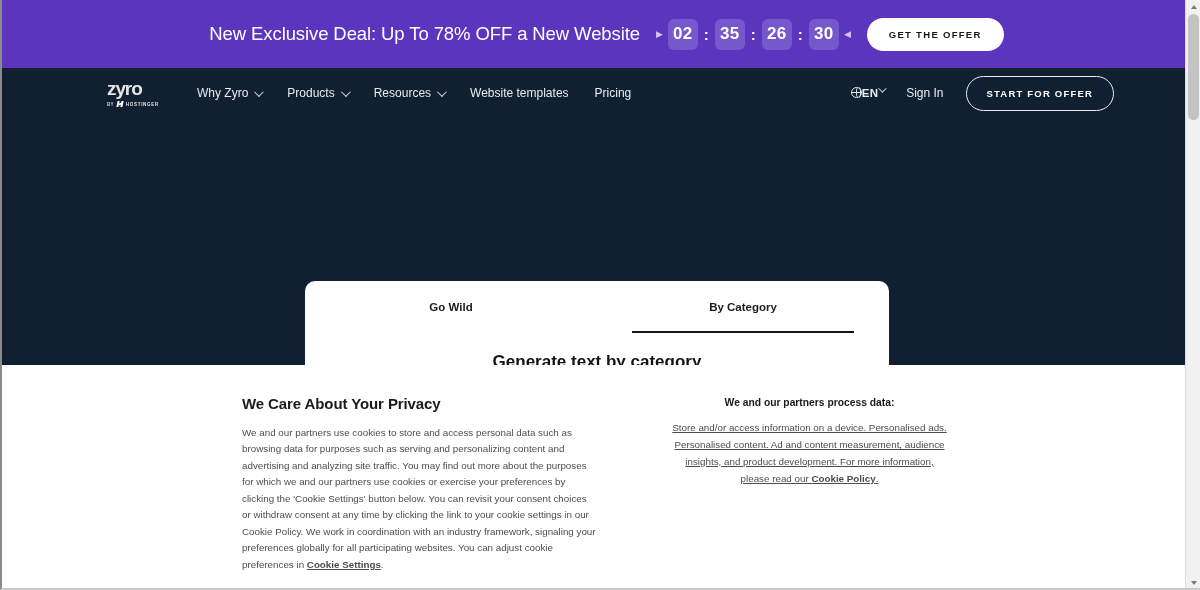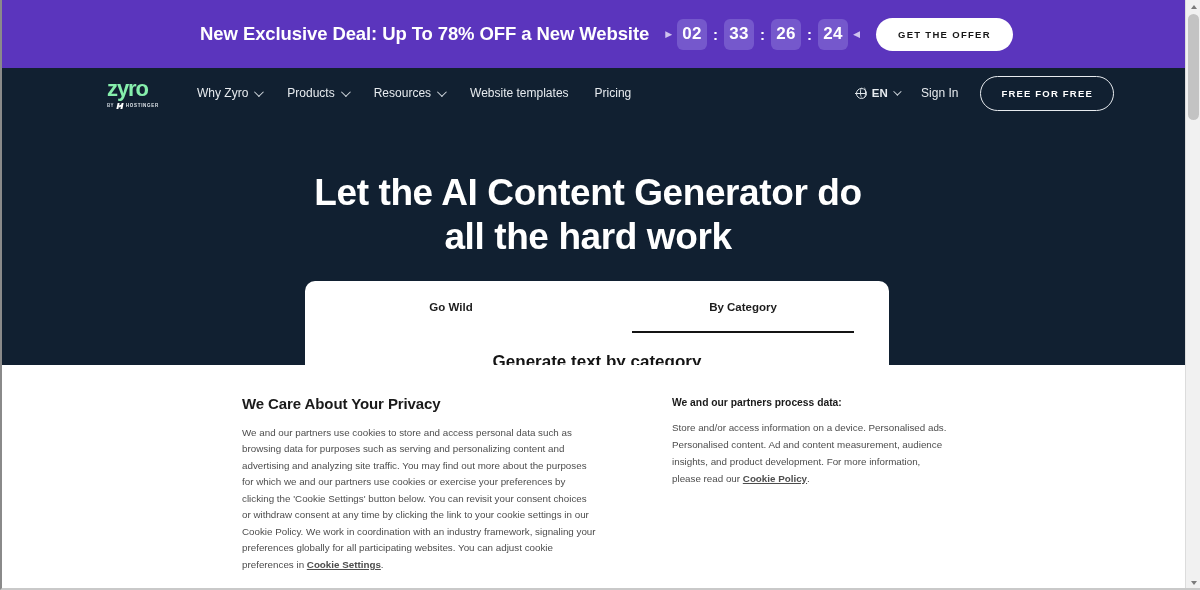--- a/index.html
+++ b/index.html
@@ -24,21 +24,21 @@
   .promo-bar {
     position:absolute; left:0; top:0;
     width:1186px; height:68px;
     background:#5b35bd;
     display:flex; align-items:center; justify-content:center;
     gap:16px;
   }
   .promo-text {
     color:#ffffff;
     font-size:18.5px;
-    font-weight:bold;
+    font-weight:normal;
     letter-spacing:-0.1px;
     white-space:nowrap;
     padding-left:23px;
   }
   .timer-wrap { display:flex; align-items:center; gap:5px; }
   .timer-arrow {
     color:#cfc3ee; font-size:9px; line-height:1;
     display:inline-block;
   }
   .timer-arrow.left  { transform:scaleX(1); }
@@ -79,21 +79,21 @@
     overflow:hidden;
   }
   .navbar {
     height:50px;
     display:flex; align-items:center;
     padding:0 0 0 105px;
     position:relative;
   }
   .logo { width:58px; margin-right:32px; user-select:none; }
   .logo-word {
-    color:#86efac; font-size:22px; font-weight:bold;
+    color:#e5e5e5; font-size:19px; font-weight:bold;
     letter-spacing:-1.1px; line-height:1;
     display:block;
   }
   .logo-sub {
     display:flex; align-items:center; gap:2px;
     margin-top:3px;
   }
   .logo-sub .by {
     color:#c8d0d8; font-size:4.5px; letter-spacing:0.3px;
     font-weight:bold;
@@ -131,21 +131,21 @@
     width:7px; height:7px;
     border-right:1.3px solid #cfd6dc;
     border-bottom:1.3px solid #cfd6dc;
     transform:rotate(45deg) translateY(-2px);
   }
   .nav-right {
     position:absolute; right:74px; top:0; height:50px;
     display:flex; align-items:center; gap:22px;
   }
   .lang {
-    display:flex; align-items:center; gap:5px;
+    display:flex; align-items:flex-start; 
     color:#e7ebef; font-size:11.5px; cursor:pointer;
     font-weight:bold; letter-spacing:0.2px;
   }
   .globe {
     width:11px; height:11px; border-radius:50%;
     border:1.2px solid #dfe5ea; position:relative;
     flex:none;
   }
   .globe::before {
     content:""; position:absolute; left:-1.2px; top:4px;
@@ -224,25 +224,25 @@
   }
   .ck-left { width:356px; }
   .ck-title {
     font-size:15px; font-weight:bold; color:#1a1a1a;
     letter-spacing:-0.1px; margin-bottom:13px;
   }
   .ck-body {
     font-size:9.8px; line-height:1.68; color:#4d4d4d;
   }
   .ck-link { color:#4d4d4d; text-decoration:underline; font-weight:bold; }
-  .ck-right { width:275px; padding-top:2px; }
+  .ck-right { width:275px; padding-top:2px;text-align:center; }
   .ck-sub {
     font-size:10.3px; font-weight:bold; color:#1a1a1a; margin-bottom:12px;
   }
-  .ck-right .ck-body { line-height:1.72; }
+  .ck-right .ck-body { line-height:1.72;text-decoration:underline; }
 
   
   .scrollbar {
     position:absolute; right:0; top:0;
     width:15px; height:590px;
     background:#f1f1f1;
     border-left:1px solid #dcdcdc;
     z-index:50;
   }
   .sb-arrow {
@@ -269,25 +269,25 @@
 
 <div id="page">
 
   <div class="promo-bar">
     <span class="promo-text">New Exclusive Deal: Up To 78% OFF a New Website</span>
 
     <div class="timer-wrap">
       <span class="timer-arrow left">▶</span>
       <span class="timer-unit">02</span>
       <span class="timer-sep">:</span>
-      <span class="timer-unit">33</span>
+      <span class="timer-unit">35</span>
       <span class="timer-sep">:</span>
       <span class="timer-unit">26</span>
       <span class="timer-sep">:</span>
-      <span class="timer-unit">24</span>
+      <span class="timer-unit">30</span>
       <span class="timer-arrow right">▶</span>
     </div>
 
     <button class="promo-cta">GET THE OFFER</button>
   </div>
 
   <div class="hero">
 
     <div class="navbar">
 
@@ -323,28 +323,24 @@
         </a>
       </div>
 
       <div class="nav-right">
         <div class="lang">
           <i class="globe"></i>
           <span>EN</span>
           <i class="chev-sm"></i>
         </div>
         <a class="signin">Sign In</a>
-        <button class="start-free">FREE FOR FREE</button>
+        <button class="start-free">START FOR OFFER</button>
       </div>
     </div>
 
-    <h1 class="hero-title">
-      <span>Let the AI Content Generator do</span><br>
-      <span>all the hard work</span>
-    </h1>
   </div>
 
   <div class="gen-card">
     <div class="tabs">
       <div class="tab">
         <span class="tab-label">Go Wild</span>
       </div>
       <div class="tab active">
         <span class="tab-label">By Category</span>
       </div>

